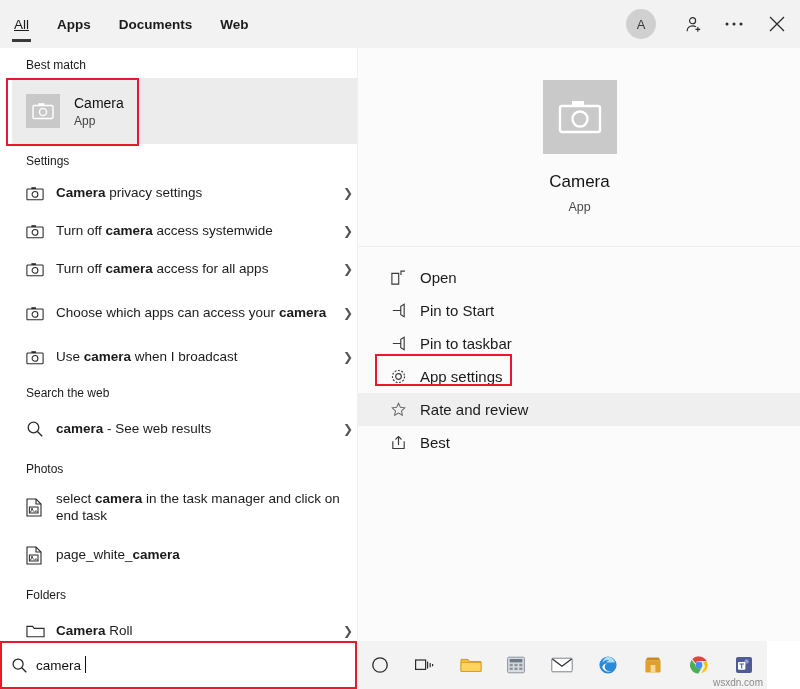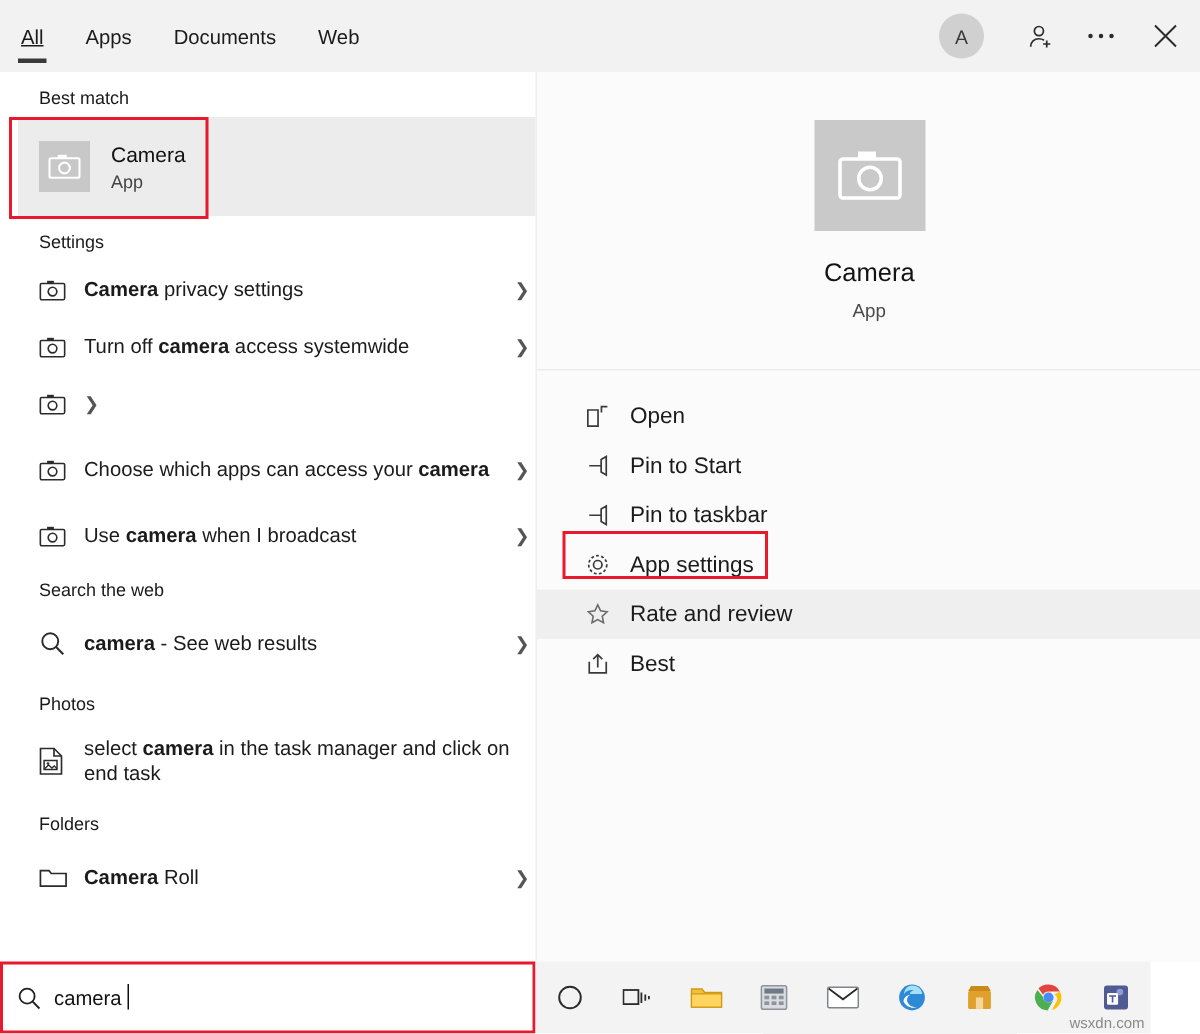--- a/index.html
+++ b/index.html
@@ -23,20 +23,21 @@
   }
   .tabs {
     display: flex; align-items: stretch; height: 48px;
   }
   .tab {
     display: flex; align-items: center; justify-content: center;
     padding: 0 14px;
     font-size: 13.5px; color: #1b1b1b;
     position: relative;
     cursor: default;
+    font-weight: bold;
   }
   .tab.active { font-weight: normal; text-decoration: underline; }
   .tab.active::after {
     content: ""; position: absolute; left: 12px; right: 12px; bottom: 6px;
     height: 3px; background: #3a3a3a;
   }
   .tab .chev {
     margin-left: 6px; font-size: 9px; color: #333; transform: translateY(1px);
   }
   .topbar-right {
@@ -263,20 +264,21 @@
     </div>
 
     <div class="row">
       <span class="ic">
         <svg width="18" height="15" viewBox="0 0 20 16">
           <rect x="1" y="3" width="18" height="12" rx="1" fill="none" stroke="#2b2b2b" stroke-width="1.2"></rect>
           <circle cx="10" cy="9" r="3.2" fill="none" stroke="#2b2b2b" stroke-width="1.2"></circle>
           <rect x="6" y="1" width="5" height="2" fill="#2b2b2b"></rect>
         </svg>
       </span>
+      <span class="txt"><span>Turn off </span><b class="hl">camera</b><span> access for all apps</span></span>
       <span class="chev-right">❯</span>
     </div>
 
     <div class="row two-line">
       <span class="ic">
         <svg width="18" height="15" viewBox="0 0 20 16">
           <rect x="1" y="3" width="18" height="12" rx="1" fill="none" stroke="#2b2b2b" stroke-width="1.2"></rect>
           <circle cx="10" cy="9" r="3.2" fill="none" stroke="#2b2b2b" stroke-width="1.2"></circle>
           <rect x="6" y="1" width="5" height="2" fill="#2b2b2b"></rect>
         </svg>
@@ -318,20 +320,32 @@
           <path d="M1 1h9l5 5v12H1z" fill="none" stroke="#2b2b2b" stroke-width="1.1"></path>
           <path d="M10 1v5h5" fill="none" stroke="#2b2b2b" stroke-width="1.1"></path>
           <rect x="3.4" y="9" width="8.6" height="6" fill="none" stroke="#2b2b2b" stroke-width="1"></rect>
           <circle cx="6" cy="11" r="0.9" fill="#2b2b2b"></circle>
           <path d="M3.6 14.6l2.8-2.6 2.2 2 1.6-1.4 1.8 2" fill="none" stroke="#2b2b2b" stroke-width="0.9"></path>
         </svg>
       </span>
       <span class="txt"><span>select </span><b class="hl">camera</b><span> in the task manager and click on end task</span></span>
     </div>
 
+    <div class="row tall">
+      <span class="ic">
+        <svg width="16" height="19" viewBox="0 0 16 19">
+          <path d="M1 1h9l5 5v12H1z" fill="none" stroke="#2b2b2b" stroke-width="1.1"></path>
+          <path d="M10 1v5h5" fill="none" stroke="#2b2b2b" stroke-width="1.1"></path>
+          <rect x="3.4" y="9" width="8.6" height="6" fill="none" stroke="#2b2b2b" stroke-width="1"></rect>
+          <circle cx="6" cy="11" r="0.9" fill="#2b2b2b"></circle>
+          <path d="M3.6 14.6l2.8-2.6 2.2 2 1.6-1.4 1.8 2" fill="none" stroke="#2b2b2b" stroke-width="0.9"></path>
+        </svg>
+      </span>
+      <span class="txt"><span>page_white_</span><b class="hl">camera</b></span>
+    </div>
 
     <div class="section-head">Folders</div>
 
     <div class="row tall">
       <span class="ic">
         <svg width="19" height="16" viewBox="0 0 20 16">
           <path d="M1 3.2h6l1.6 2h10.4V14H1z" fill="none" stroke="#2b2b2b" stroke-width="1.2"></path>
         </svg>
       </span>
       <span class="txt"><b class="hl">Camera</b><span> Roll</span></span>

